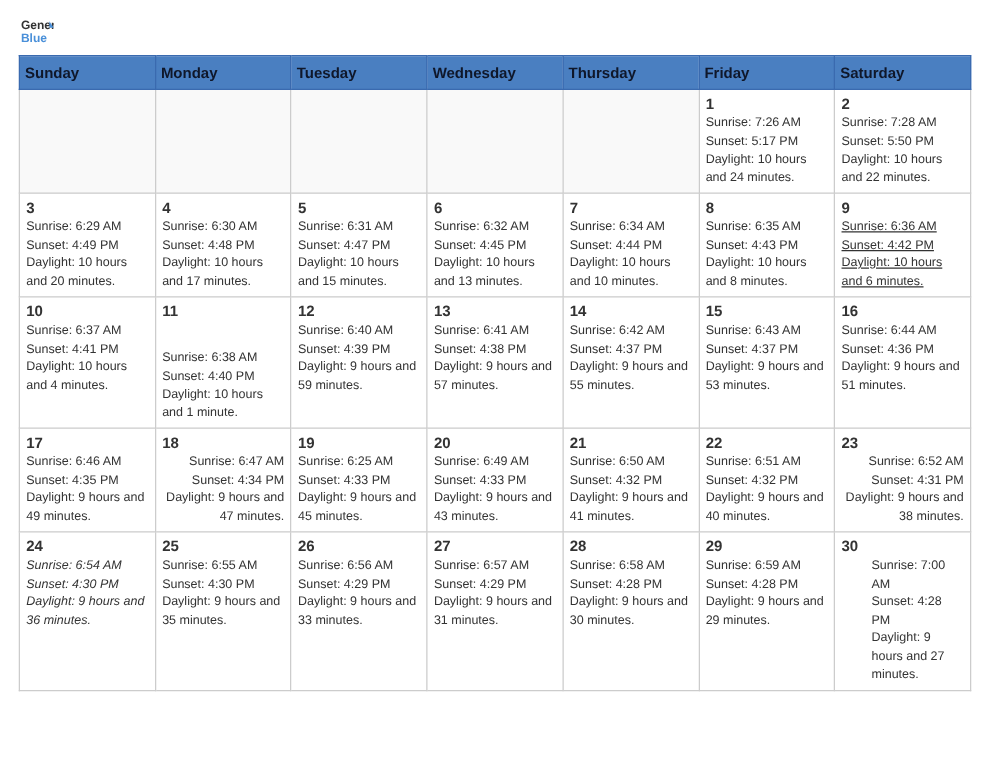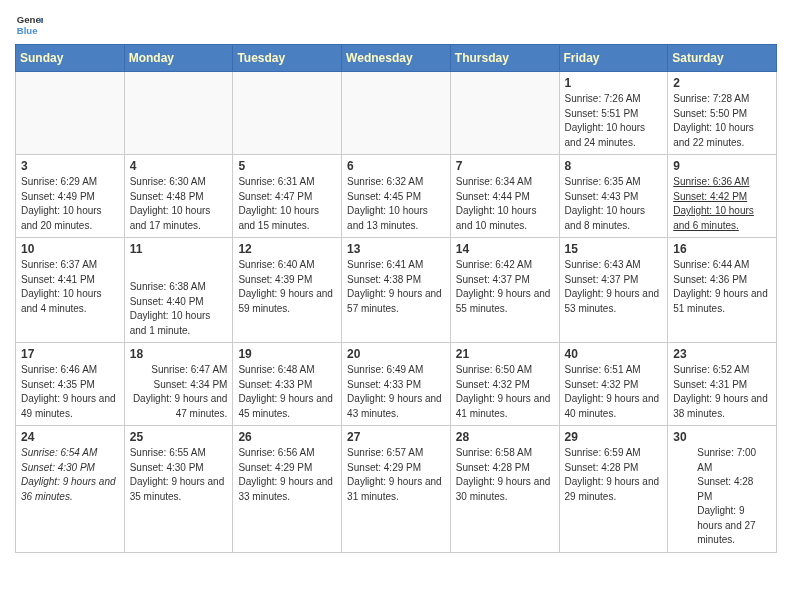--- a/index.html
+++ b/index.html
@@ -37,21 +37,21 @@
       font-size: 15px;
       color: #444;
     }
     table {
       width: 100%;
       border-collapse: collapse;
       table-layout: fixed;
     }
     th {
       background-color: #4a7fc1;
-      color: #fef9c3;
+      color: #0f172a;
       font-size: 12px;
       font-weight: bold;
       padding: 6px 4px;
       text-align: left;
       border: 1px solid #3a6aaf;
     }
     td {
       vertical-align: top;
       padding: 4px 5px;
       border: 1px solid #ccc;
@@ -106,21 +106,21 @@
   <tbody id="calendar-body">
       <tr>
         <td class="empty"></td>
         <td class="empty"></td>
         <td class="empty"></td>
         <td class="empty"></td>
         <td class="empty"></td>
         <td>
           <span class="day-num">1</span>
           <div class="day-info" style="white-space: pre-line;">Sunrise: 7:26 AM
-Sunset: 5:51 PM
+Sunset: 5:17 PM
 Daylight: 10 hours and 24 minutes.</div>
         </td>
         <td>
           <span class="day-num">2</span>
           <div class="day-info" style="white-space: pre-line;">Sunrise: 7:28 AM
 Sunset: 5:50 PM
 Daylight: 10 hours and 22 minutes.</div>
         </td>
       </tr>
       <tr>
@@ -219,45 +219,45 @@
 Daylight: 9 hours and 49 minutes.</div>
         </td>
         <td>
           <span class="day-num">18</span>
           <div class="day-info" style="white-space: pre-line; text-align: right;">Sunrise: 6:47 AM
 Sunset: 4:34 PM
 Daylight: 9 hours and 47 minutes.</div>
         </td>
         <td>
           <span class="day-num">19</span>
-          <div class="day-info" style="white-space: pre-line;">Sunrise: 6:48 AM
+          <div class="day-info" style="white-space: pre-line;">Sunrise: 6:25 AM
 Sunset: 4:33 PM
 Daylight: 9 hours and 45 minutes.</div>
         </td>
         <td>
           <span class="day-num">20</span>
           <div class="day-info" style="white-space: pre-line;">Sunrise: 6:49 AM
 Sunset: 4:33 PM
 Daylight: 9 hours and 43 minutes.</div>
         </td>
         <td>
           <span class="day-num">21</span>
           <div class="day-info" style="white-space: pre-line;">Sunrise: 6:50 AM
 Sunset: 4:32 PM
 Daylight: 9 hours and 41 minutes.</div>
         </td>
         <td>
-          <span class="day-num">40</span>
+          <span class="day-num">22</span>
           <div class="day-info" style="white-space: pre-line;">Sunrise: 6:51 AM
 Sunset: 4:32 PM
 Daylight: 9 hours and 40 minutes.</div>
         </td>
         <td>
           <span class="day-num">23</span>
-          <div class="day-info" style="white-space: pre-line;">Sunrise: 6:52 AM
+          <div class="day-info" style="white-space: pre-line; text-align: right;">Sunrise: 6:52 AM
 Sunset: 4:31 PM
 Daylight: 9 hours and 38 minutes.</div>
         </td>
       </tr>
       <tr>
         <td>
           <span class="day-num">24</span>
           <div class="day-info" style="white-space: pre-line; font-style: italic;">Sunrise: 6:54 AM
 Sunset: 4:30 PM
 Daylight: 9 hours and 36 minutes.</div>

